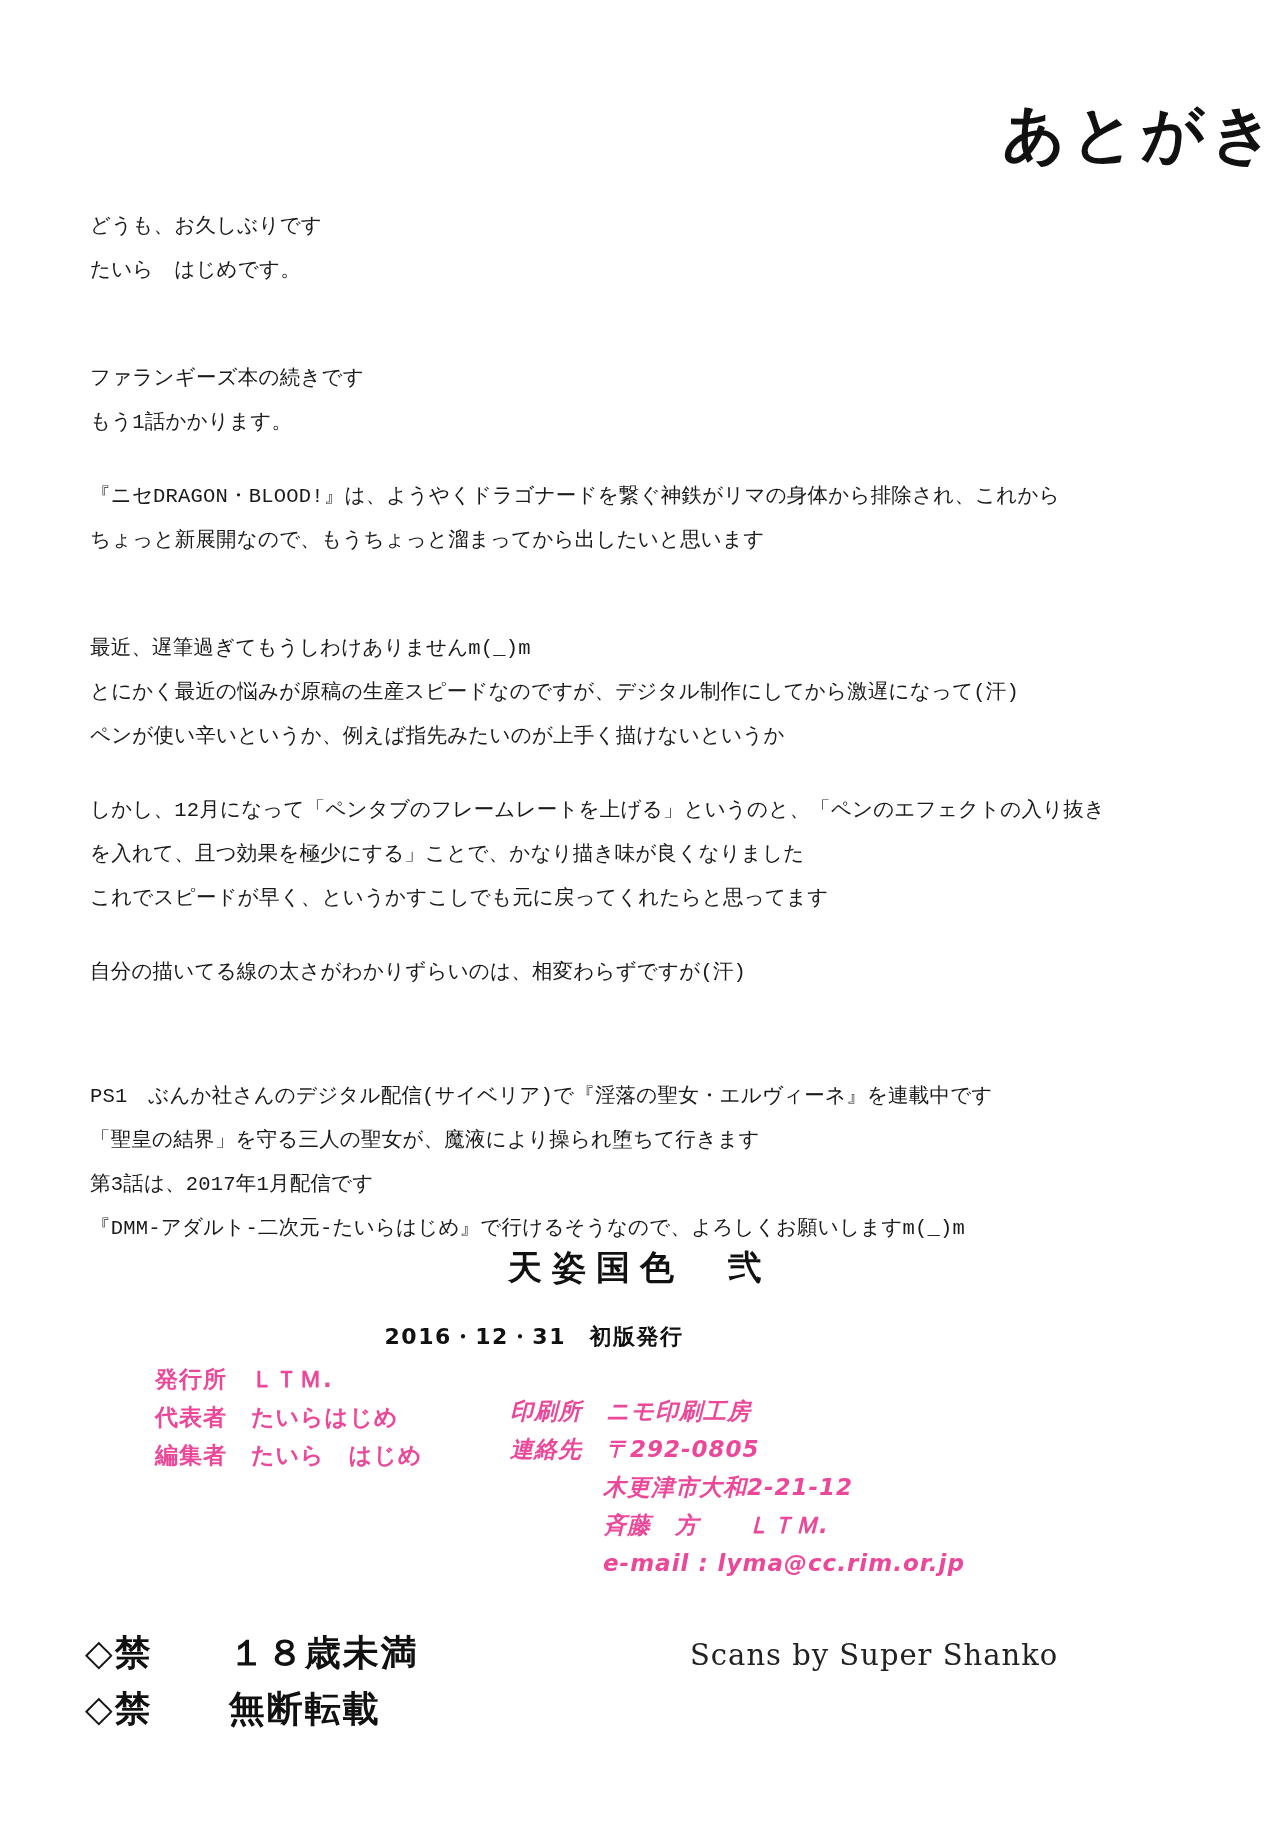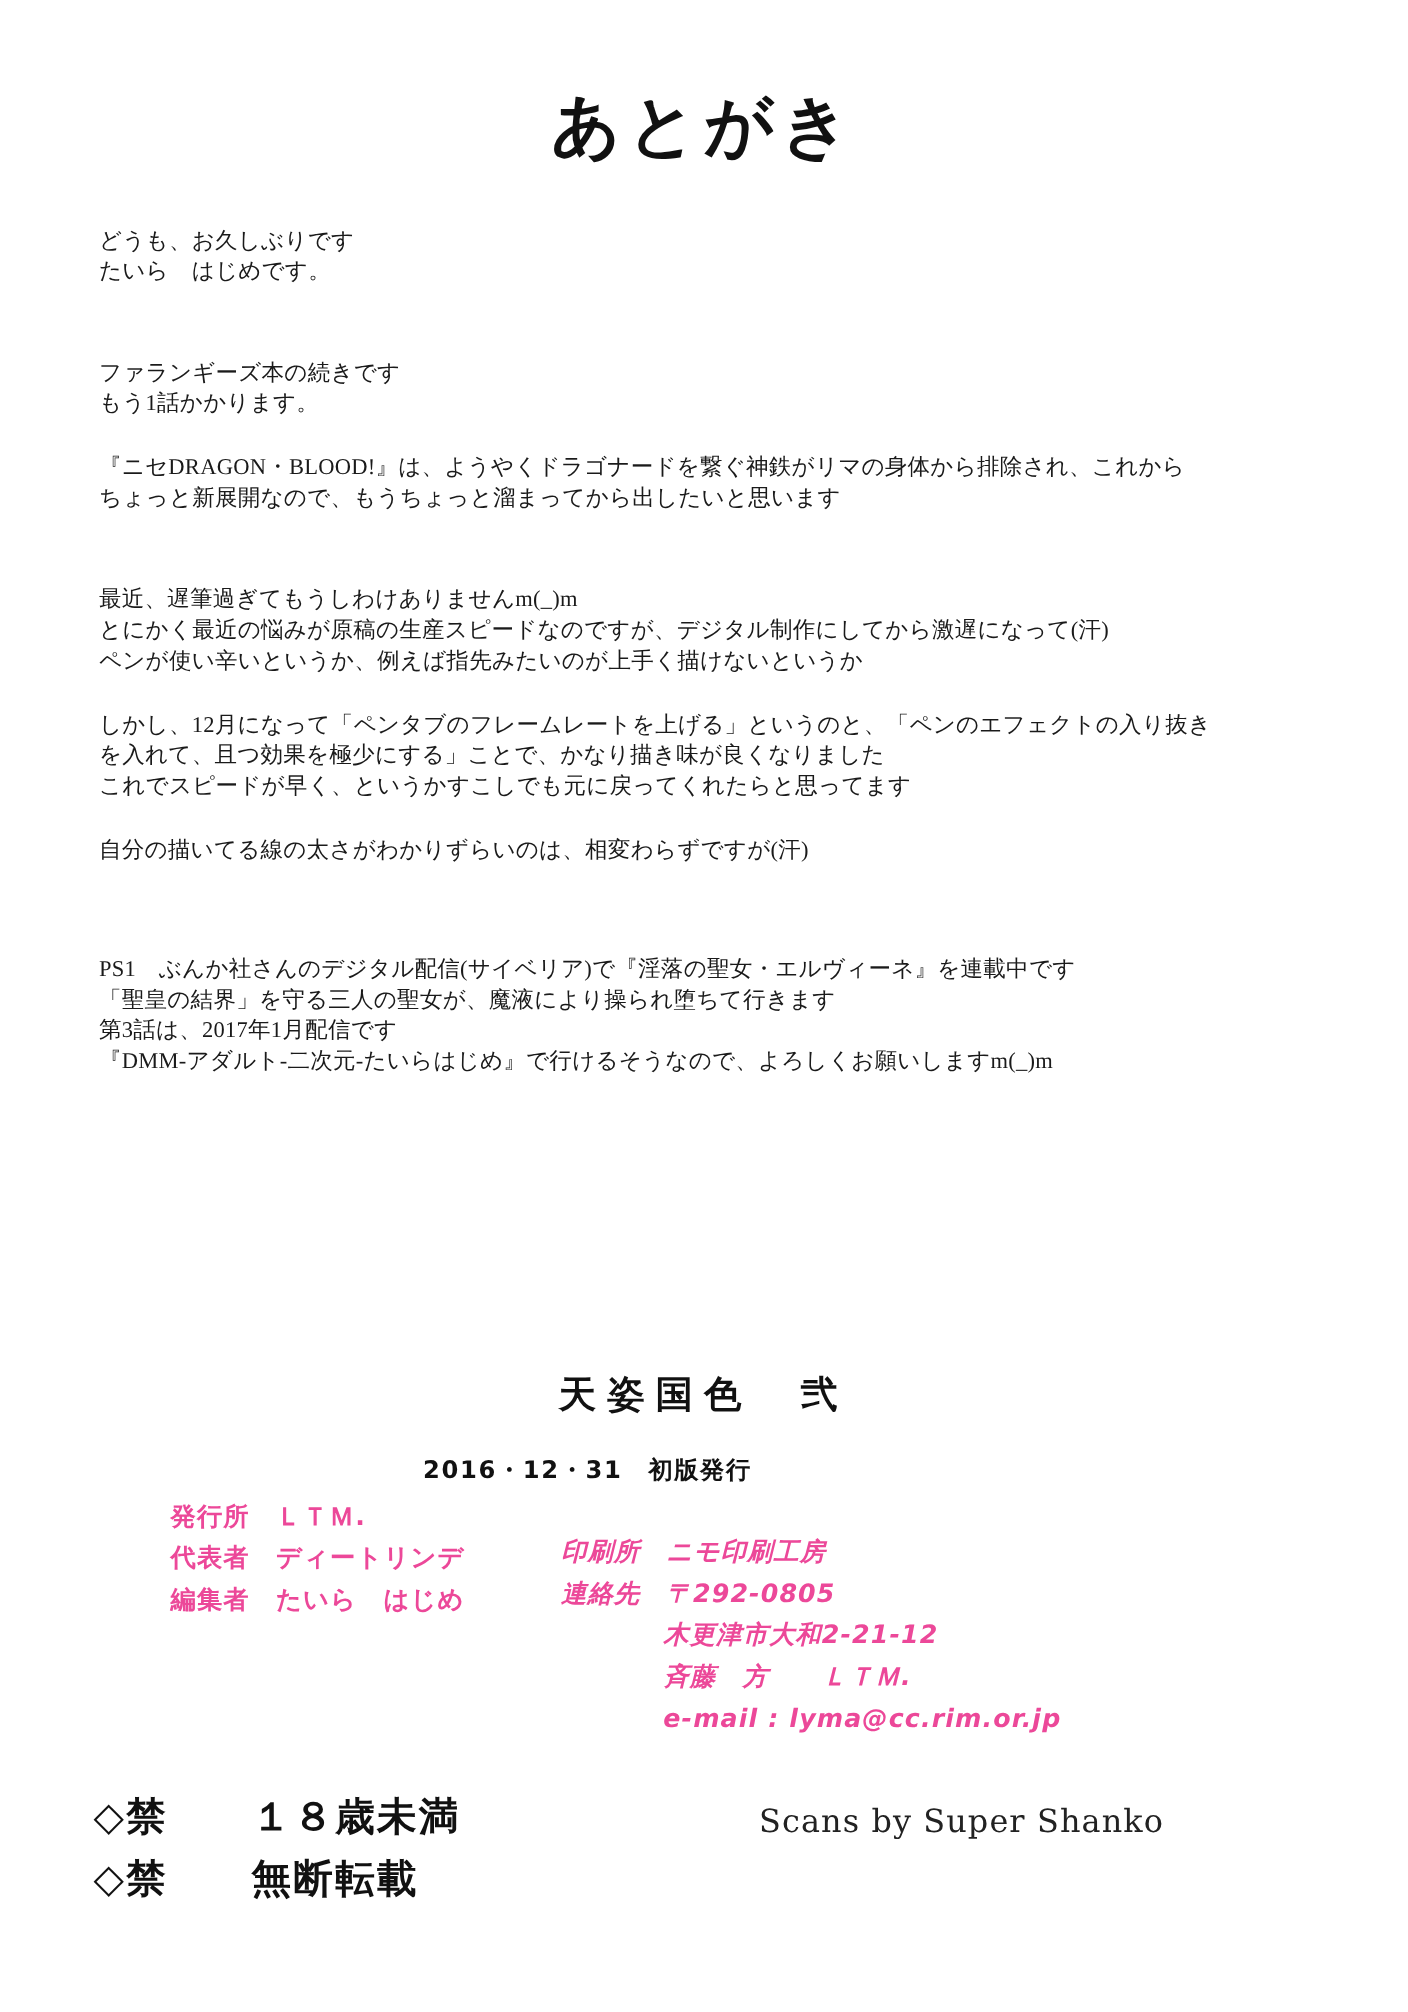--- a/index.html
+++ b/index.html
@@ -19,41 +19,41 @@
     position: relative;
     width: 1280px;
     height: 1829px;
     box-sizing: border-box;
   }
 
   
   .afterword-title {
     position: absolute;
     left: 0;
-    top: 72px;
-    width: 1280px;
-    text-align: center;
+    top: 92px;
+    width: 1280px;
+    text-align: right;
     font-family: "DejaVu Sans", sans-serif;
     font-weight: bold;
     font-size: 62px;
     letter-spacing: 6px;
     color: #111;
   }
 
   
   .body-area {
     position: absolute;
     left: 90px;
     top: 205px;
     width: 1110px;
   }
   .para {
-    font-family: Liberation Serif, serif;
+    font-family: Liberation Mono, monospace;
     font-size: 20.5px;
-    line-height: 28px;
+    line-height: 44px;
     color: #1a1a1a;
     white-space: pre-wrap;
     letter-spacing: 0.2px;
   }
   .gap-sm { height: 30px; }
   .gap-lg { height: 64px; }
   .gap-xl { height: 80px; }
 
   
   .colophon-title {
@@ -169,21 +169,21 @@
 第3話は、2017年1月配信です
 『DMM-アダルト-二次元-たいらはじめ』で行けるそうなので、よろしくお願いしますm(_)m</div>
     <div class="gap-sm"></div>
   </div>
 
   <div class="colophon-title">天姿国色　弐</div>
   <div class="colophon-date">2016・12・31　初版発行</div>
 
   <div class="colophon-left">
     <div class="col-row">発行所　ＬＴＭ.</div>
-    <div class="col-row">代表者　ディートリンデ</div>
+    <div class="col-row">代表者　たいらはじめ</div>
     <div class="col-row">編集者　たいら　はじめ</div>
   </div>
 
   <div class="colophon-right">
     <div class="col-row">印刷所　ニモ印刷工房</div>
     <div class="col-row">連絡先　〒292-0805</div>
     <div class="col-row indent-addr">木更津市大和2-21-12</div>
     <div class="col-row indent-addr">斉藤　方　　ＬＴＭ.</div>
     <div class="col-row indent-addr">e-mail : lyma@cc.rim.or.jp</div>
   </div>

